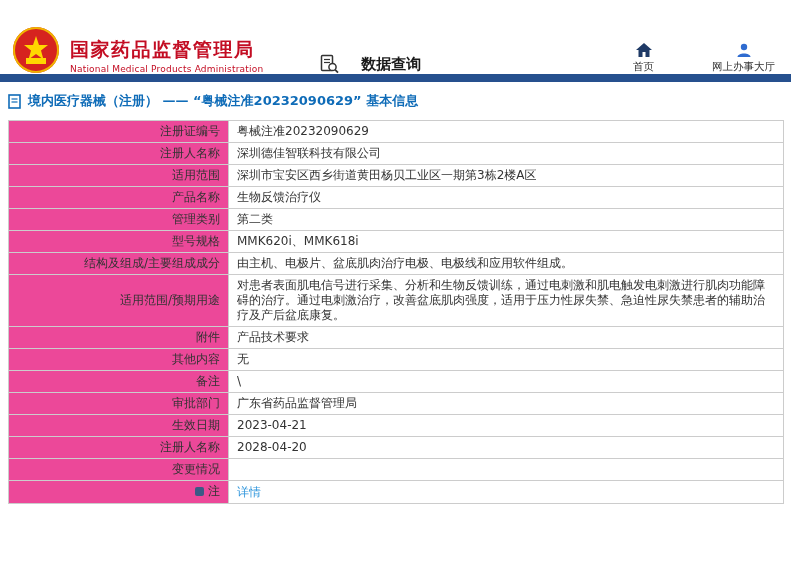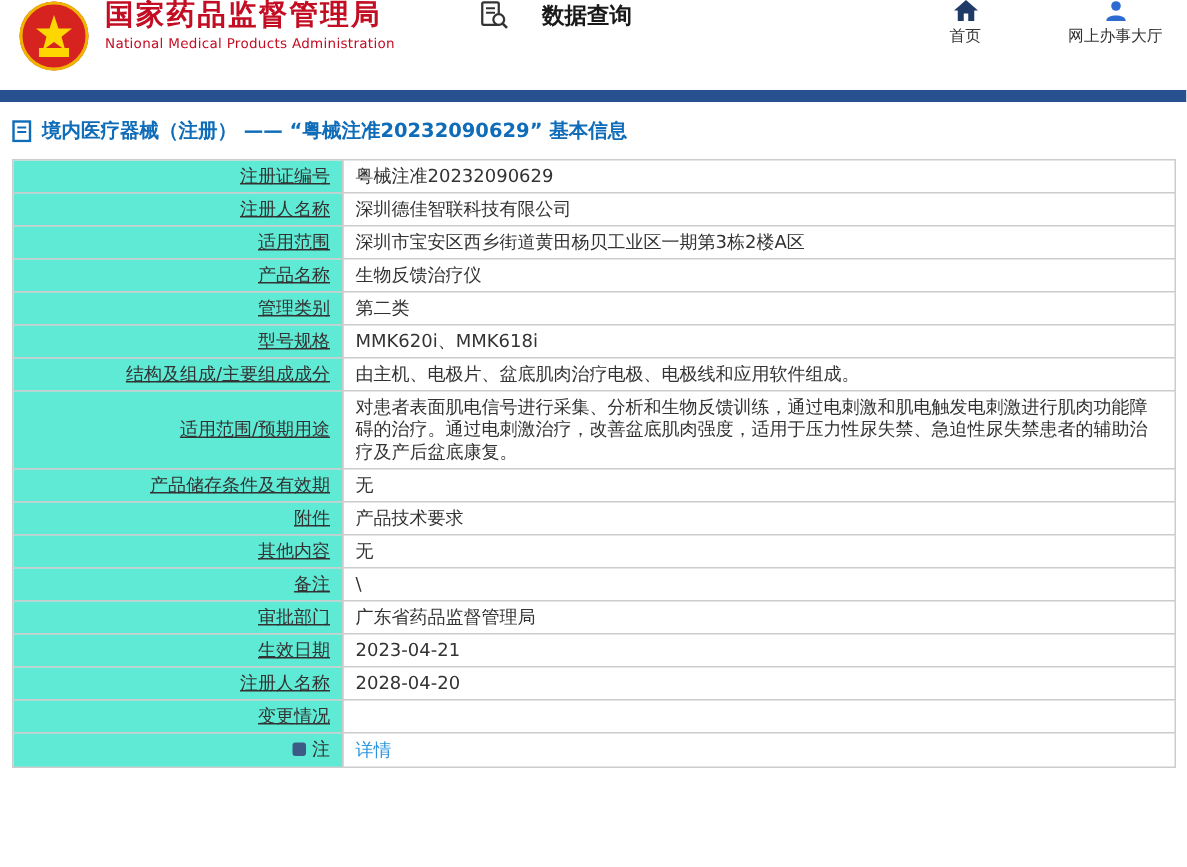--- a/index.html
+++ b/index.html
@@ -4,21 +4,21 @@
 <style>
   * { margin:0; padding:0; box-sizing:border-box; }
   html,body { width:791px; background:#fff; }
   body {
     height:578px;
     font-family:"DejaVu Sans","Liberation Sans",sans-serif;
     font-size:12px; color:#333; overflow:hidden;
   }
 
   
-  .header { height:60px; display:flex; align-items:flex-start; padding:0 16px 0 12px; background:#fff; }
+  .header { height:74px; display:flex; align-items:flex-end; padding:0 16px 0 12px; background:#fff; }
   .emblem { width:48px; height:48px; flex:0 0 48px; }
   .org { margin-left:10px; }
   .org-cn { color:#c30d23; font-size:19px; font-weight:bold; letter-spacing:1.5px; line-height:1.15; }
   .org-en { color:#c30d23; font-size:9px; margin-top:3px; letter-spacing:.2px; }
   .nav-query { display:flex; align-items:center; margin-left:56px; gap:22px; }
   .nav-query-label { font-size:15px; font-weight:bold; color:#1a1a1a; }
   .top-links { margin-left:auto; display:flex; gap:30px; }
   .top-link { display:flex; flex-direction:column; align-items:center; gap:3px;
               font-size:10.5px; color:#333; cursor:pointer;margin-left:28px; }
 
@@ -26,21 +26,21 @@
   .blue-bar { height:8px; background:#26508e; width:100%; }
 
   
   .breadcrumb { display:flex; align-items:center; gap:6px; padding:10px 10px 8px 8px; }
   .breadcrumb-text { color:#0f6cb8; font-size:13px; font-weight:bold; }
 
   
   .table-wrap { padding:2px 7px 0 8px; }
   table.info { width:100%; border-collapse:collapse; table-layout:fixed; }
   table.info td { border:1px solid #cccccc; padding:3px 8px; font-size:12px; line-height:15px; vertical-align:middle; }
-  td.label { width:220px; background:#5eead4; text-align:right; padding-right:14px; color:#333;text-decoration:underline; }
+  td.label { width:220px; background:#ec4899; text-align:right; padding-right:14px; color:#333; }
   td.value { color:#333; word-break:break-all; }
   .detail-link { color:#3096dc; text-decoration:none; cursor:pointer; }
   .note-icon { display:inline-block; width:9px; height:9px; border-radius:2px;
                background:#3b5a86; margin-right:4px; vertical-align:-1px; }
   .label-inner { display:inline-flex; align-items:center; }
 </style>
 </head>
 <body>
 
 <div class="header">
@@ -123,24 +123,20 @@
   </tr>
   <tr>
     <td class="label">结构及组成/主要组成成分</td>
     <td class="value">由主机、电极片、盆底肌肉治疗电极、电极线和应用软件组成。</td>
   </tr>
   <tr>
     <td class="label">适用范围/预期用途</td>
     <td class="value">对患者表面肌电信号进行采集、分析和生物反馈训练，通过电刺激和肌电触发电刺激进行肌肉功能障碍的治疗。通过电刺激治疗，改善盆底肌肉强度，适用于压力性尿失禁、急迫性尿失禁患者的辅助治疗及产后盆底康复。</td>
   </tr>
   <tr>
-    <td class="label">产品储存条件及有效期</td>
-    <td class="value">无</td>
-  </tr>
-  <tr>
     <td class="label">附件</td>
     <td class="value">产品技术要求</td>
   </tr>
   <tr>
     <td class="label">其他内容</td>
     <td class="value">无</td>
   </tr>
   <tr>
     <td class="label">备注</td>
     <td class="value">\</td>

